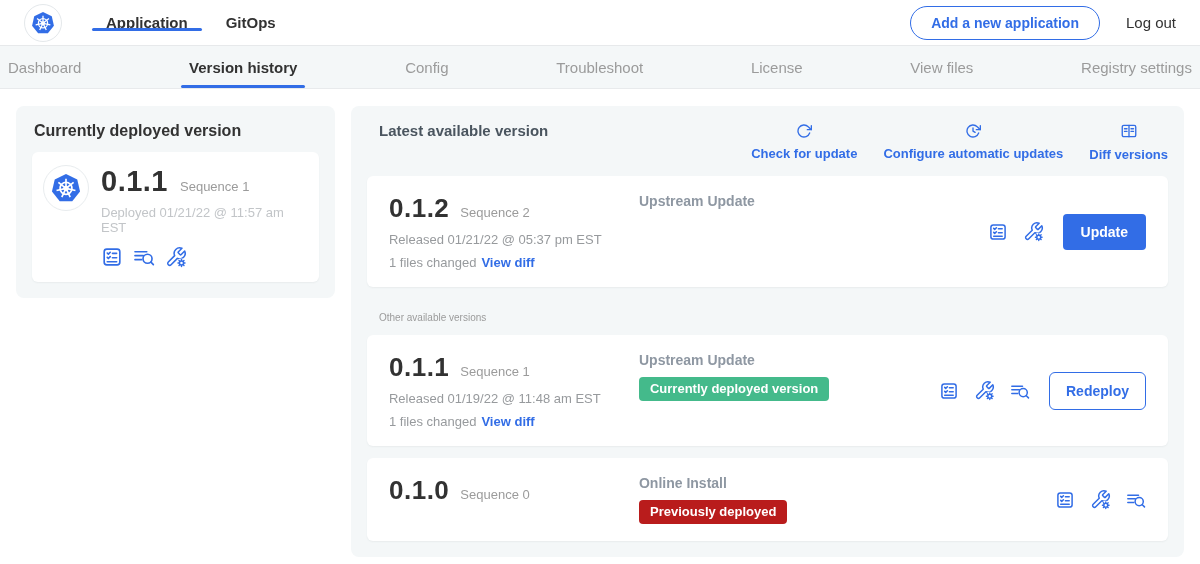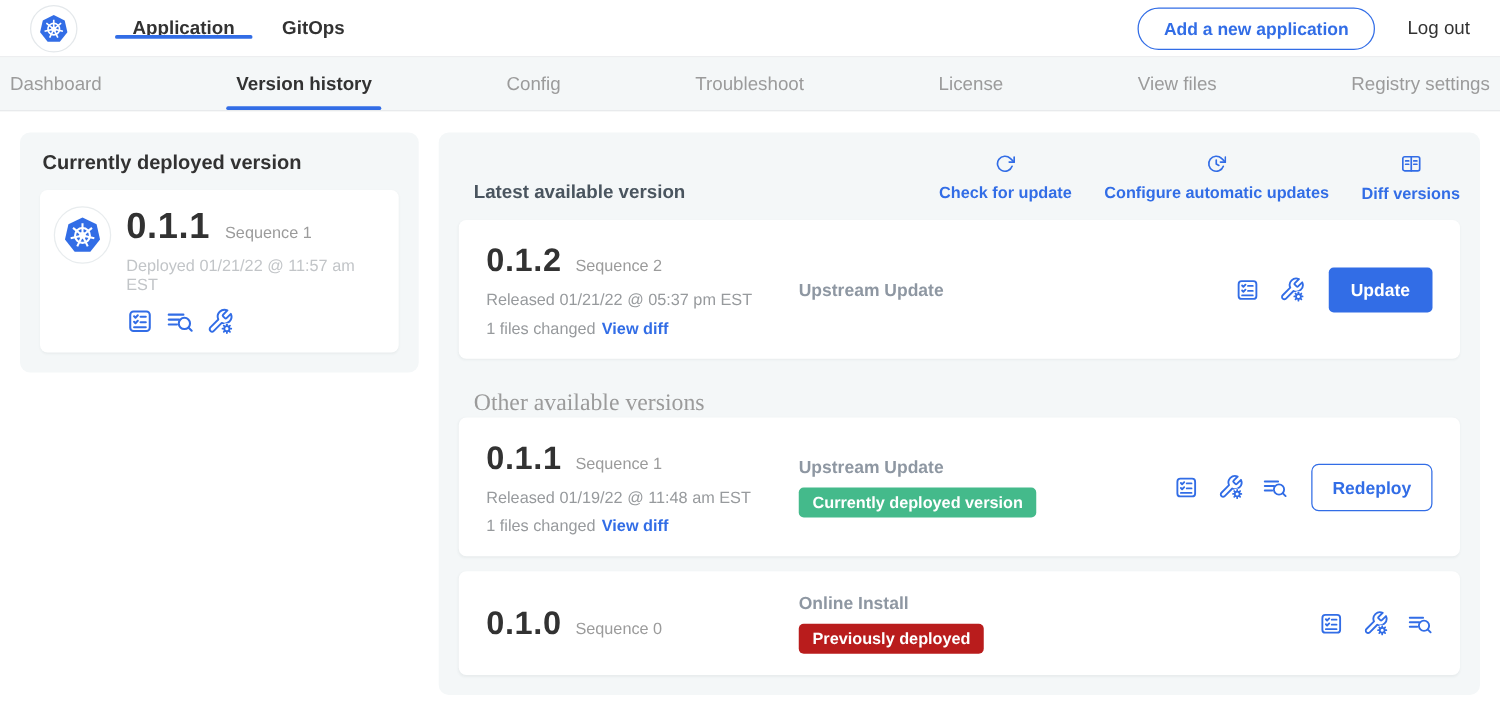--- a/index.html
+++ b/index.html
@@ -133,38 +133,37 @@
   .icon-row .ic, .vright .ic { cursor: pointer; display: block; }
 
   
   .versions-panel {
     flex: 1;
     background: var(--panel);
     border-radius: 8px;
     padding: 12px 16px 16px;
   }
   .panel-head {
-    display: flex; align-items: flex-end; justify-content: space-between;
+    display: flex; align-items: flex-start; justify-content: space-between;
     margin: 4px 0 14px 12px;
   }
   .panel-title { font-size: 15px; font-weight: 700; color: var(--slate); }
   .panel-actions { display: flex; align-items: center; gap: 26px; }
   .panel-action {
     display: flex; align-items: center; gap: 7px;
     color: var(--blue); font-size: 13px; font-weight: 700;
     cursor: pointer; white-space: nowrap; flex-direction: column;
   }
 
   .vrow {
     background: #fff;
     border-radius: 6px;
     box-shadow: 0 1px 2px rgba(50,60,70,0.06);
     padding: 17px 22px;
     display: flex;
-    align-items: center;
   }
   .vinfo { width: 250px; }
   .v-line { display: flex; align-items: baseline; gap: 11px; }
   .v-num { font-size: 26px; font-weight: 700; color: var(--dark); letter-spacing: 0.5px; }
   .v-released { font-size: 13px; color: #979a9d; margin-top: 8px; }
   .v-files { font-size: 13px; color: #979a9d; margin-top: 8px; }
   .view-diff { color: var(--blue); font-weight: 700; margin-left: 5px; cursor: pointer; }
   .vmid { width: 300px; display: flex; flex-direction: column; align-items: flex-start; gap: 9px; }
   .v-source { font-size: 14px; font-weight: 700; color: #8e97a2; }
   .badge {
@@ -188,21 +187,21 @@
   }
   .btn-outline {
     background: #fff; color: var(--blue);
     border: 1px solid var(--blue); border-radius: 6px;
     font-size: 14px; font-weight: 700;
     padding: 10px 16px;
     margin-left: 4px;
     font-family: inherit;
     cursor: pointer;
   }
-  .other-title { font-size: 19px; color: var(--gray); margin: 25px 0 0 12px; font-family: Liberation Serif, serif; }
+  .other-title { font-size: 10px; color: var(--gray); margin: 25px 0 12px 12px; }
   .vrow + .vrow { margin-top: 12px; }
 </style>
 </head>
 <body>
 
 <svg width="0" height="0" style="position:absolute">
   <defs>
     <g id="def-k8s">
       <polygon points="50,11 81.3,26.1 89,59.9 67.4,87 32.6,87 11,59.9 18.7,26.1" fill="#326de6"></polygon>
       <g stroke="#fff" stroke-width="4.6" fill="none">

